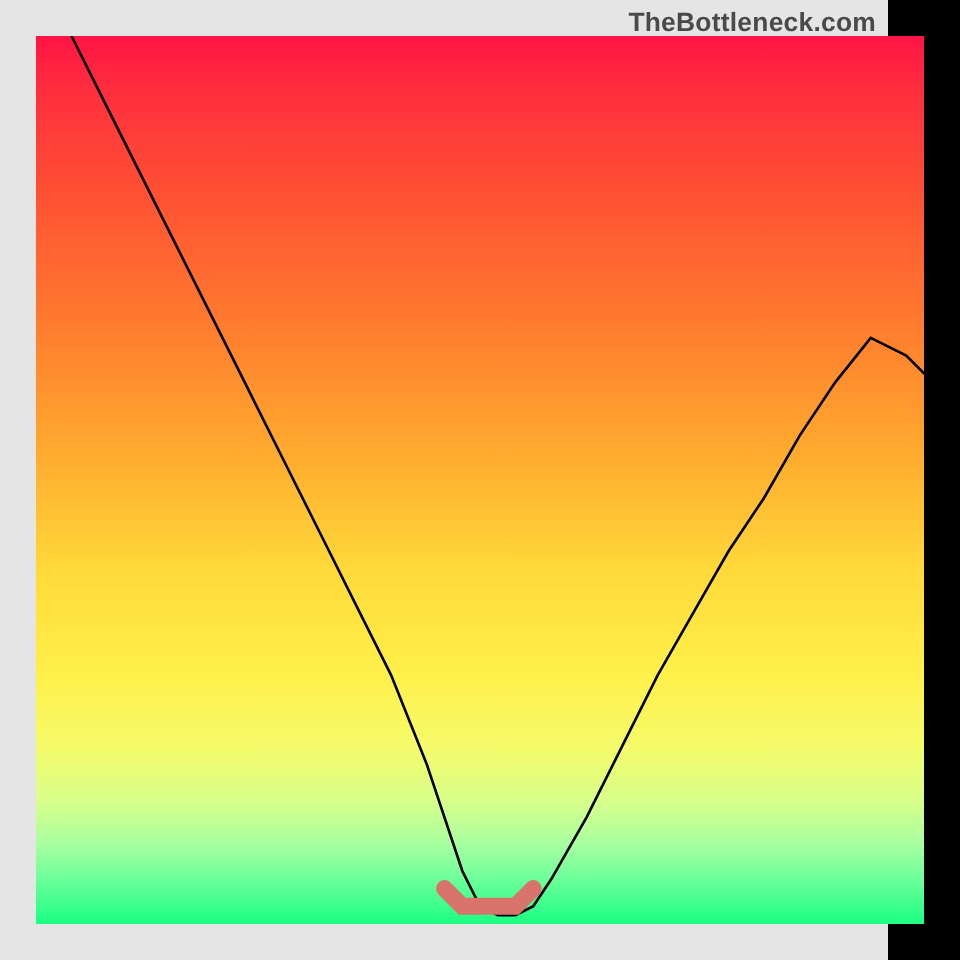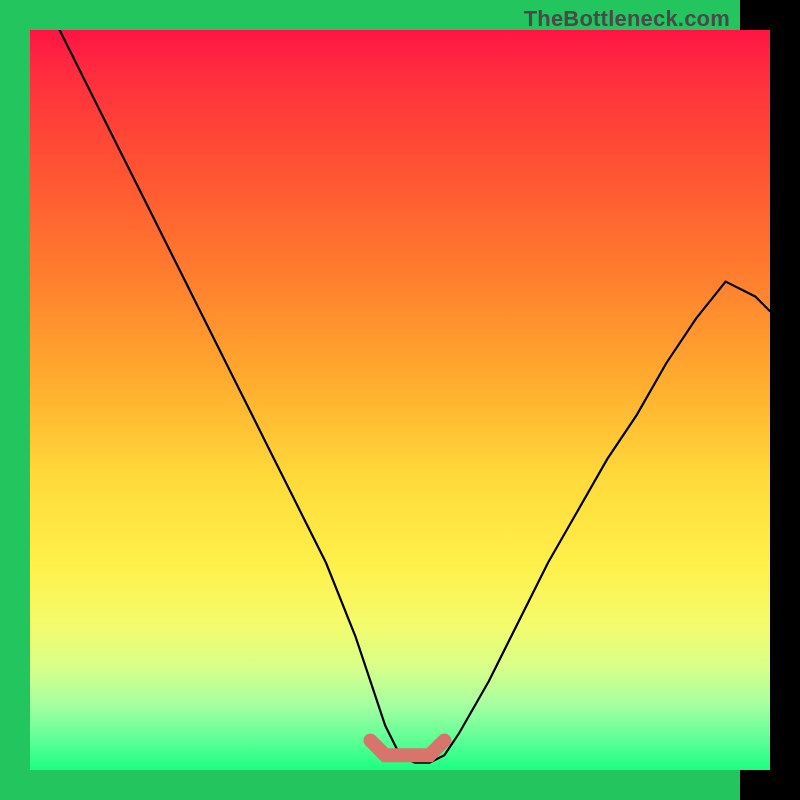--- a/index.html
+++ b/index.html
@@ -8,21 +8,21 @@
     width: 800px;
     height: 800px;
     background: #000;
     overflow: hidden;
     font-family: Arial, Helvetica, sans-serif;
   }
   .frame {
     position: relative;
     width: 740px;
     height: 800px;
-    background: #22c55e;
+    background: #e5e5e5;
   }
   .watermark {
     position: absolute;
     top: 6px;
     right: 10px;
     color: #4a4a4a;
     font-size: 22px;
     font-weight: 600;
     letter-spacing: 0.2px;
     z-index: 10;

